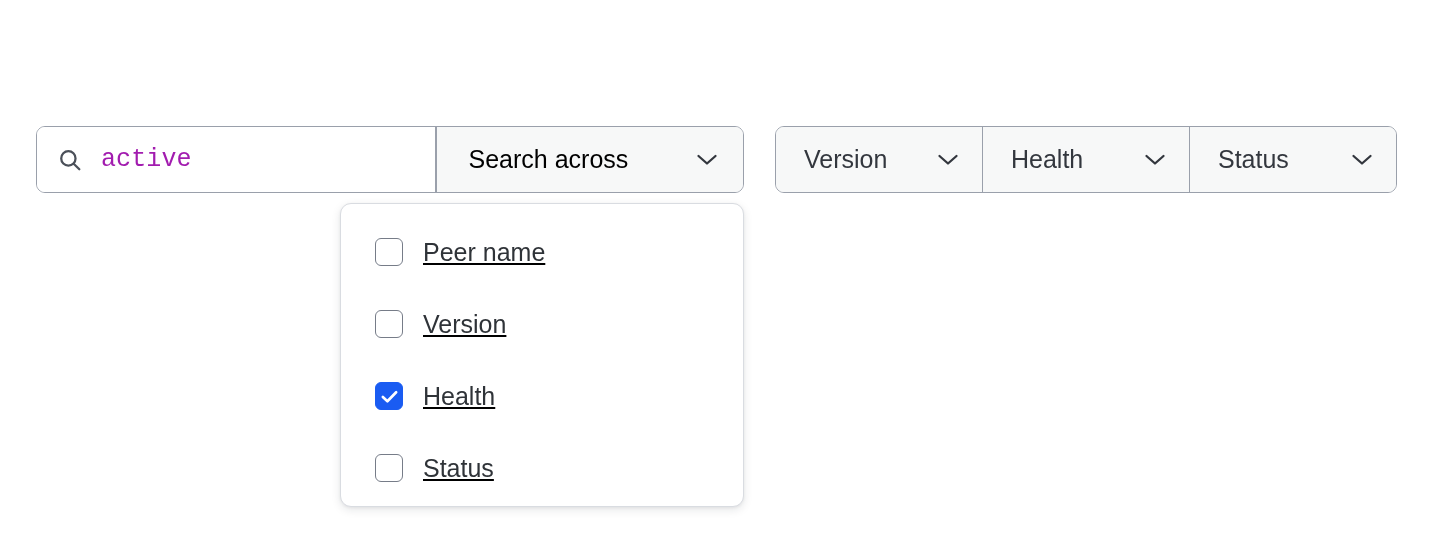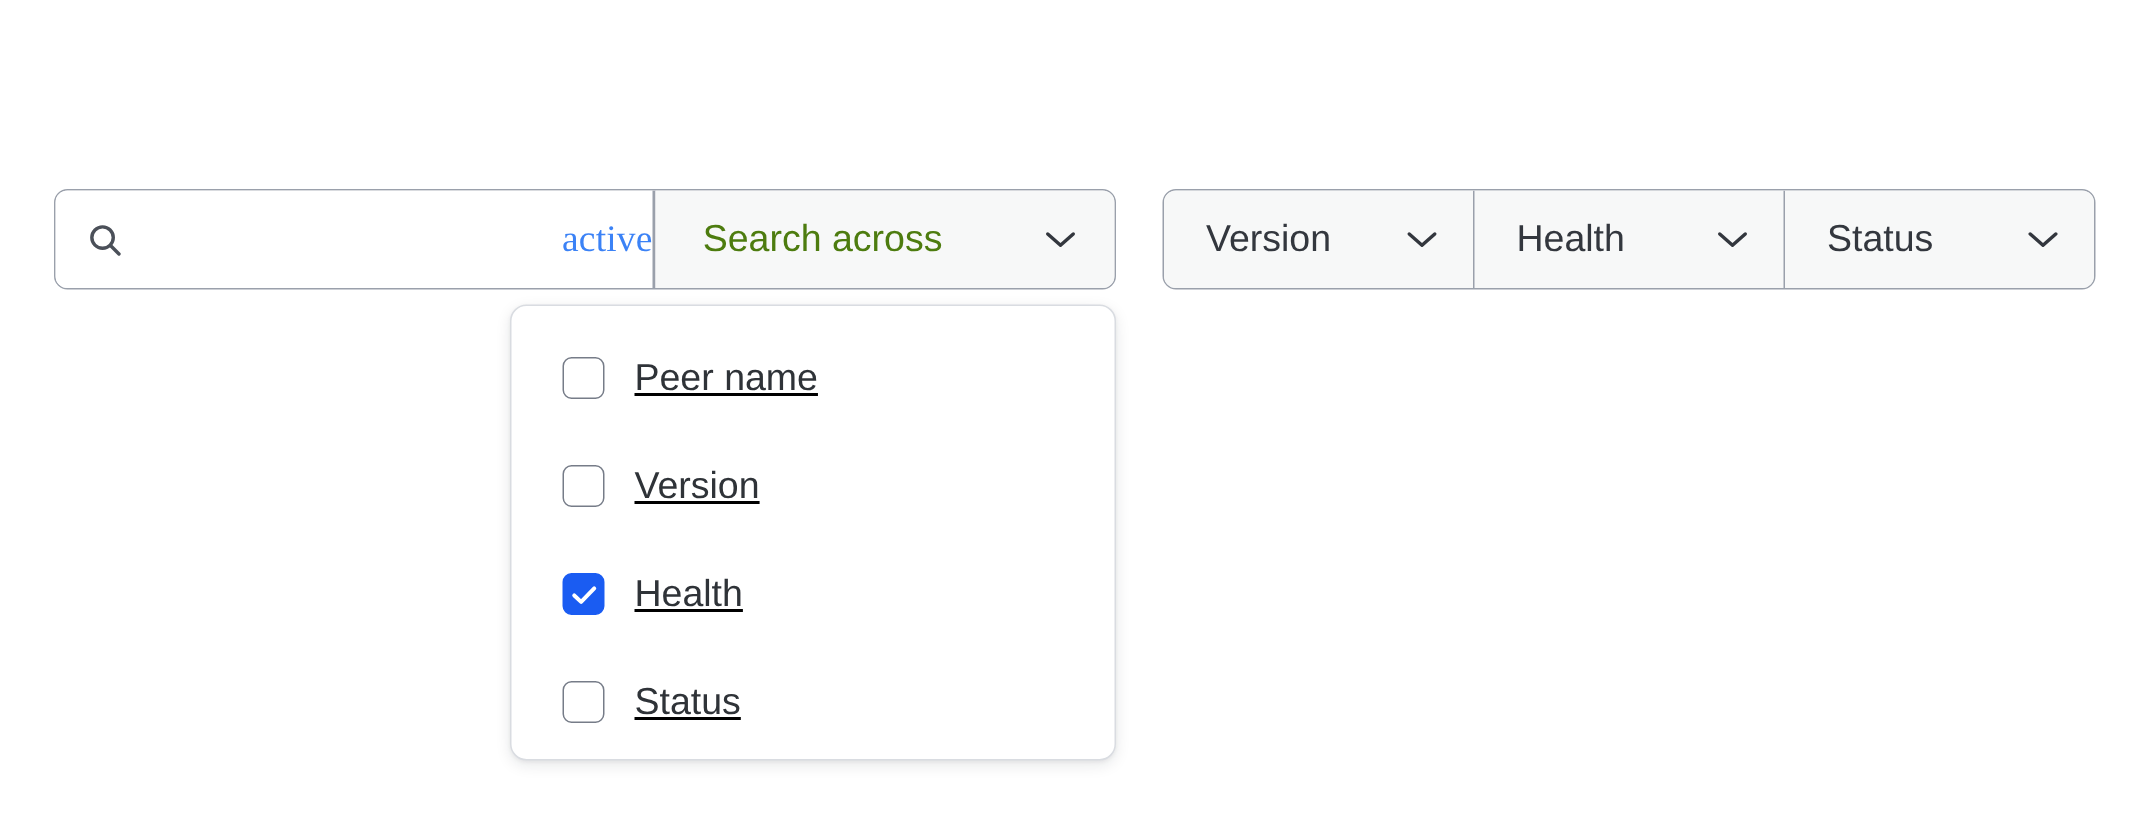--- a/index.html
+++ b/index.html
@@ -44,27 +44,26 @@
     height: 26px;
     flex: 0 0 26px;
     display: block;
     margin-right: 18px;
     color: #4b5059;
   }
   .search-input {
     border: none;
     outline: none;
     background: transparent;
-    font-family: Liberation Serif, serif;
-    font-size: 25px;
-    color: #3b82f6;
+    font-family: Liberation Mono, monospace;
+    font-size: 25px;
+    color: #a21caf;
     width: 100%;
     padding: 0;
     letter-spacing: 0.1px;
-    text-align: right;
   }
   .search-input::placeholder { color: #9aa0ab; }
 
   .search-divider {
     width: 1.5px;
     background: #9aa0ab;
     flex: 0 0 1.5px;
     align-self: stretch;
   }
 
@@ -74,21 +73,21 @@
     display: flex;
     align-items: center;
     justify-content: space-between;
     padding: 0 25px 0 32px;
     box-sizing: border-box;
     cursor: pointer;
     user-select: none;
   }
   .search-across-label {
     font-size: 25px;
-    color: #4d7c0f;
+    color: #000000;
     white-space: nowrap;
   }
 
   
   .chevron {
     width: 22px;
     height: 13px;
     display: block;
     color: #33373e;
     flex: 0 0 22px;

